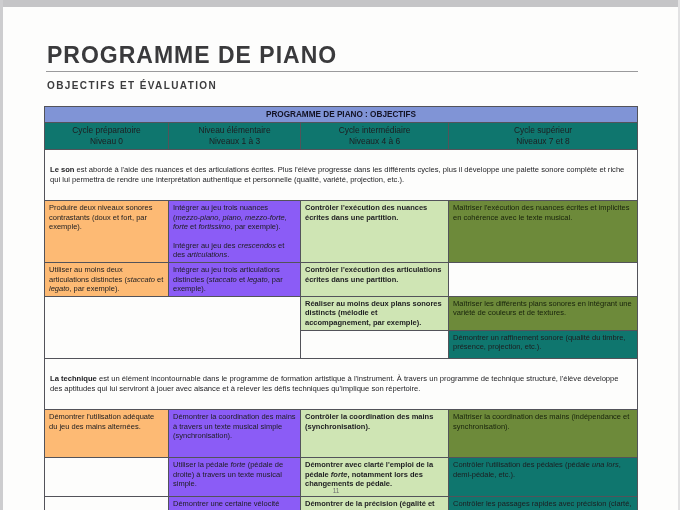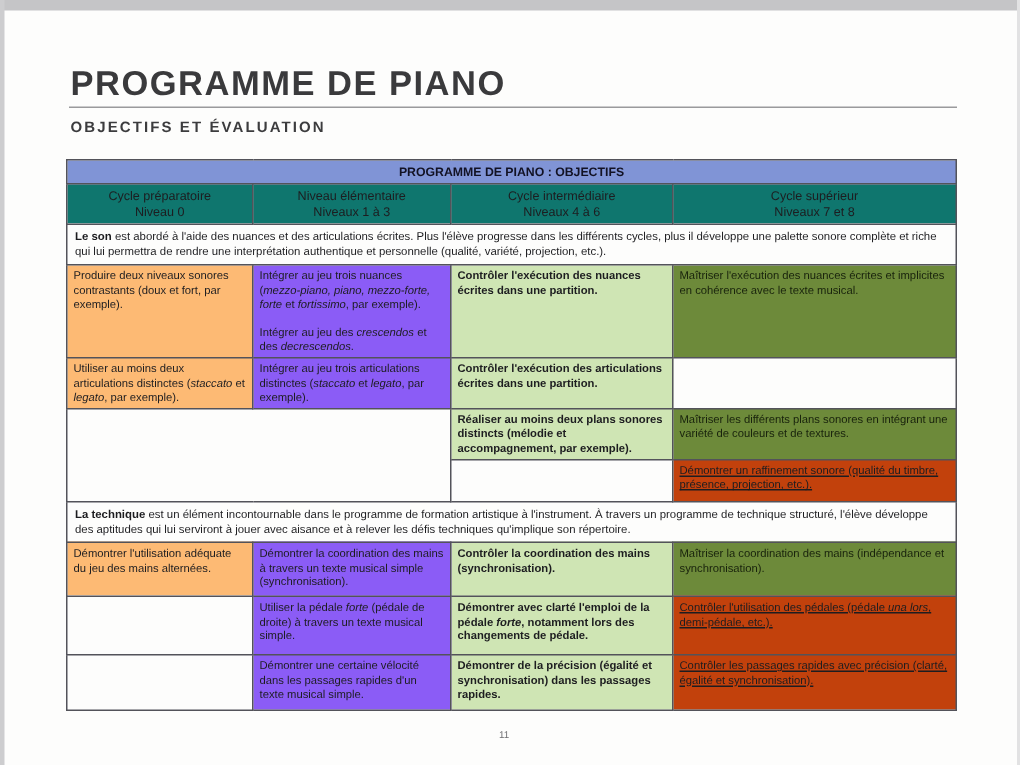--- a/index.html
+++ b/index.html
@@ -17,34 +17,34 @@
               letter-spacing:1.4px; color:#3c3c3e; }
 
   table.obj { position:absolute; left:44px; top:106px; width:593px; border-collapse:collapse;
               table-layout:fixed; }
   td { border:1px solid #53535a; padding:2px 4px 2px 4px; vertical-align:top;
        font-size:7.5px; line-height:9.6px; color:#1d1d20; }
   tr.bar td { background:#8094d6; text-align:center; vertical-align:middle; font-weight:700;
               font-size:8.2px; height:16px; padding:1px; color:#121224; }
   tr.head td { background:#0f766e; text-align:center; vertical-align:middle;
                font-size:8.4px; line-height:10.8px; height:23px; }
-  td.section { background:#fdfdfc; height:27px; font-size:7.6px; line-height:10.2px; padding:3px 5px; }
+  td.section { background:#fdfdfc; height:27px; font-size:7.6px; line-height:10.2px; padding:15px 5px; }
   td.c1 { background:#fdba74; }
   td.c2 { background:#8b5cf6; }
   td.c3 { background:#cfe5b4;font-weight:bold; }
-  td.c4l { background:#c2410c;text-decoration:underline; }
+  td.c4l { background:#0f766e; }
   td.c4d { background:#6d8a3a; color:#18220c; }
   td.empty { background:#fdfdfc; }
   .p2 { margin-top:9px; }
 
   .h-nuances td { height:57px; }
   .h-artic td { height:32px;margin-top:34px; }
   .h-plans td { height:28px; }
   .h-raff td { height:28px; }
-  .h-tech1 td { height:36px; }
+  .h-tech1 td { height:48px; }
   .h-tech2 td { height:39px; }
   .h-tech3 td { height:37px; }
 
   .page-number { position:absolute; left:326px; top:487px; width:20px; text-align:center;
                  font-size:6.5px; color:#6e6e70; }
 </style>
 </head>
 <body>
 
 <div class="scan-edge-top"></div>
@@ -91,21 +91,21 @@
     <td colspan="4" class="section">
       <b>Le son</b>
       <span>est abordé à l'aide des nuances et des articulations écrites. Plus l'élève progresse dans les différents cycles, plus il développe une palette sonore complète et riche qui lui permettra de rendre une interprétation authentique et personnelle (qualité, variété, projection, etc.).</span>
     </td>
   </tr>
 
   <tr class="h-nuances">
     <td class="c1">Produire deux niveaux sonores contrastants (doux et fort, par exemple).</td>
     <td class="c2">
       <div>Intégrer au jeu trois nuances (<i>mezzo-piano, piano, mezzo-forte, forte</i> et <i>fortissimo</i>, par exemple).</div>
-      <div class="p2">Intégrer au jeu des <i>crescendos</i> et des <i>decrescendos</i>.</div>
+      <div class="p2">Intégrer au jeu des <i>crescendos</i> et des <i>articulations</i>.</div>
     </td>
     <td class="c3">Contrôler l'exécution des nuances écrites dans une partition.</td>
     <td class="c4d">Maîtriser l'exécution des nuances écrites et implicites en cohérence avec le texte musical.</td>
   </tr>
 
   <tr class="h-artic">
     <td class="c1">Utiliser au moins deux articulations distinctes (<i>staccato</i> et <i>legato</i>, par exemple).</td>
     <td class="c2">Intégrer au jeu trois articulations distinctes (<i>staccato</i> et <i>legato</i>, par exemple).</td>
     <td class="c3">Contrôler l'exécution des articulations écrites dans une partition.</td>
     <td class="empty"></td>

